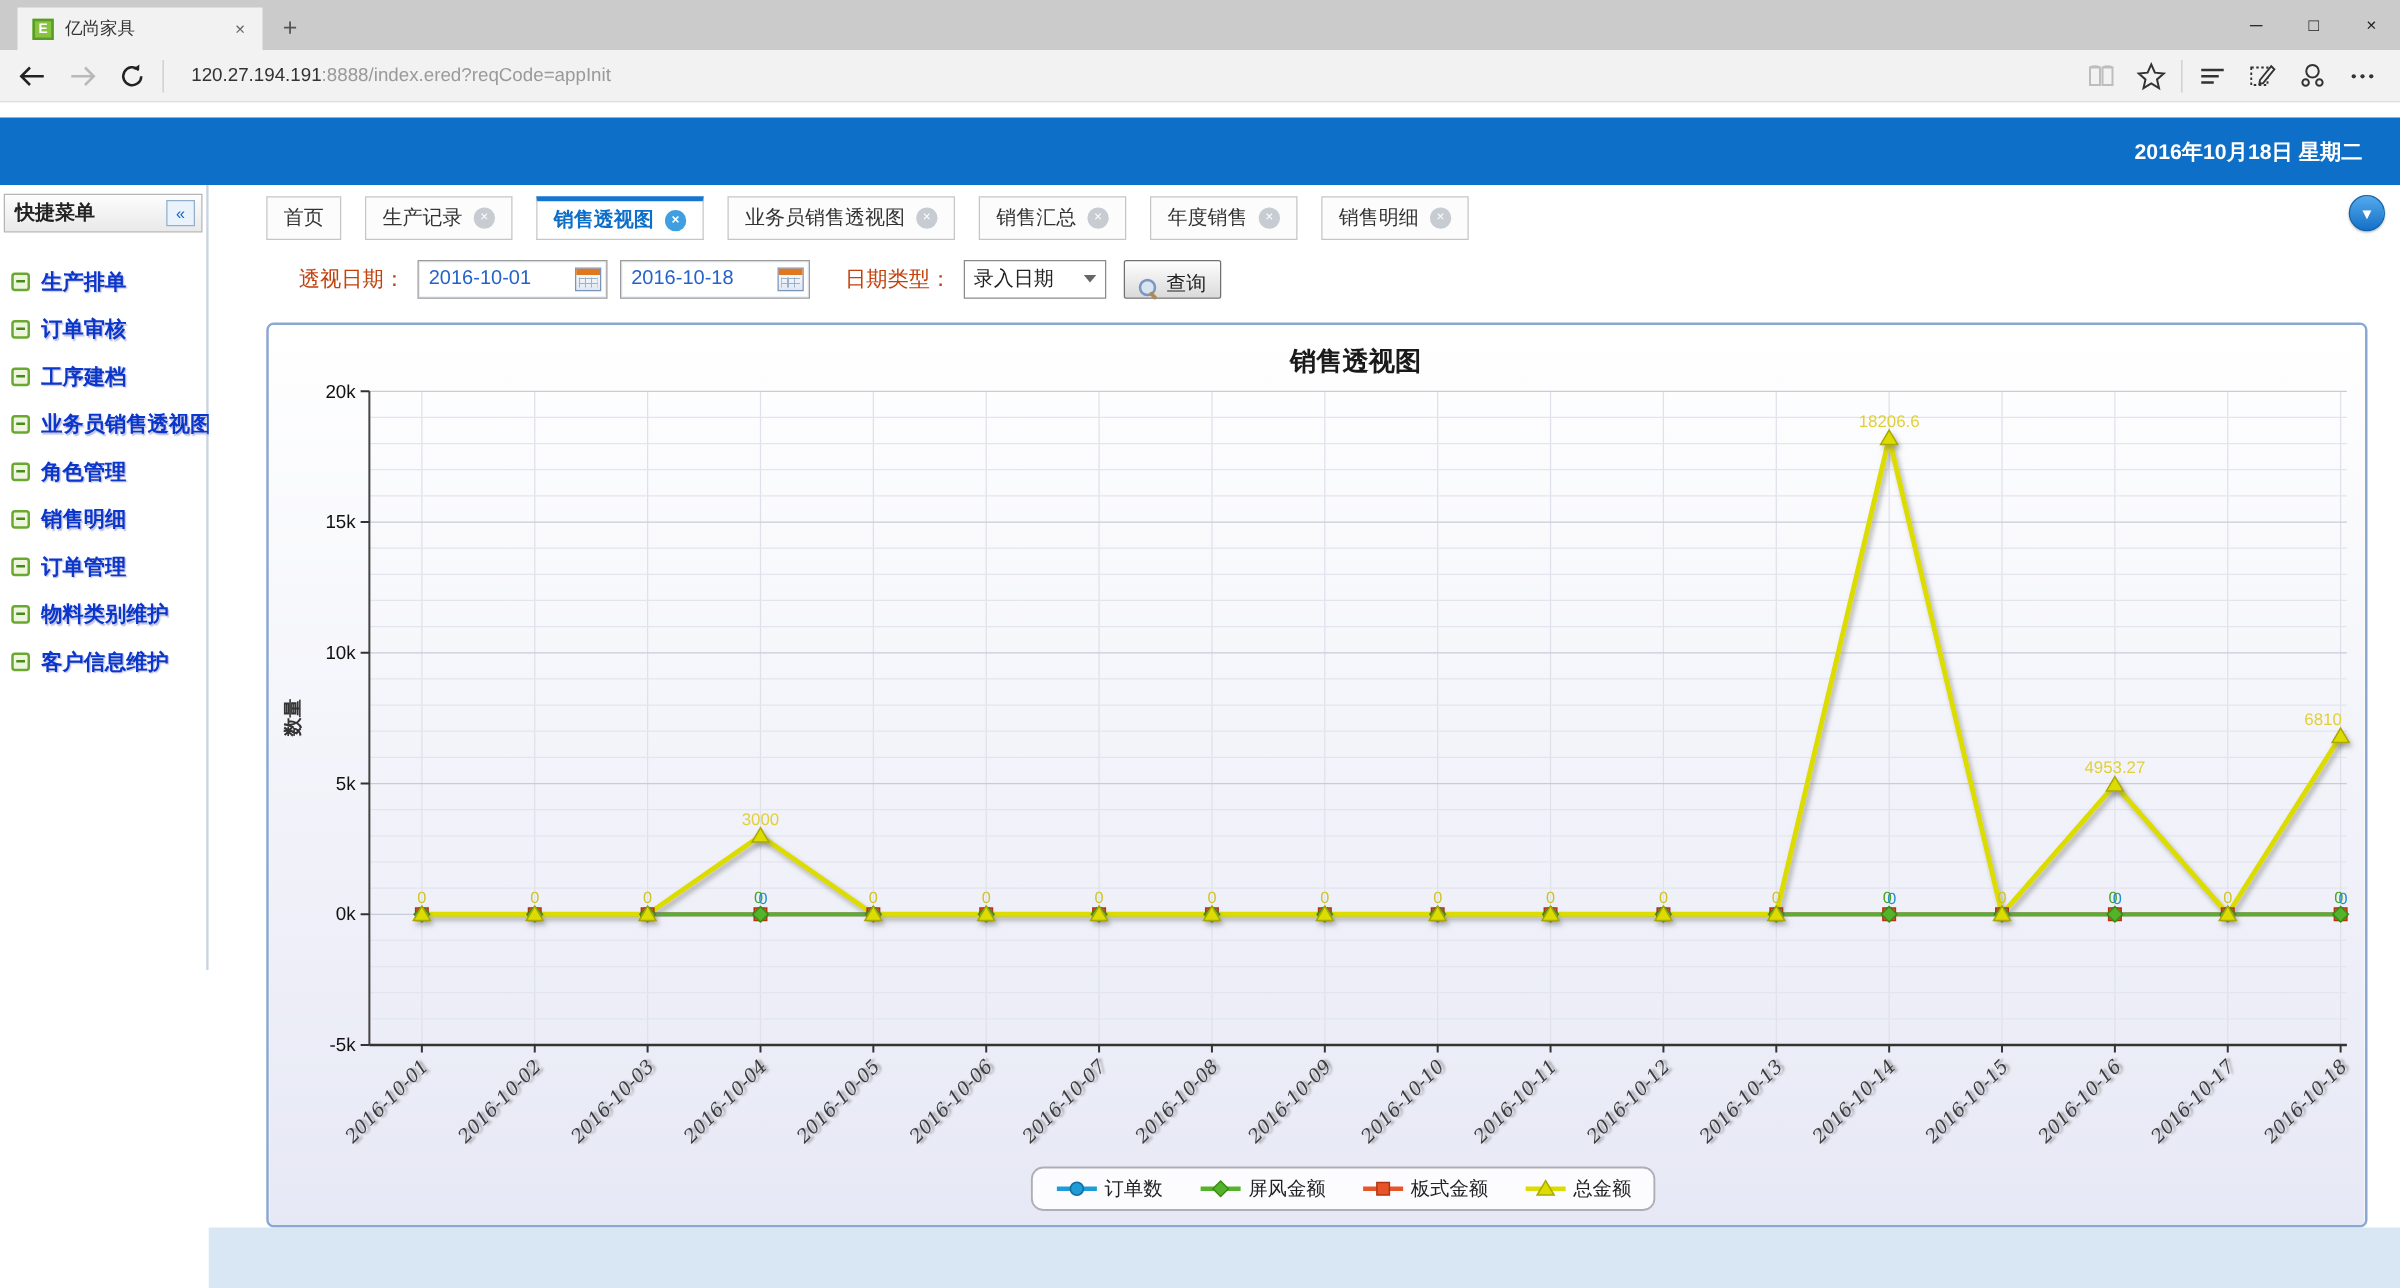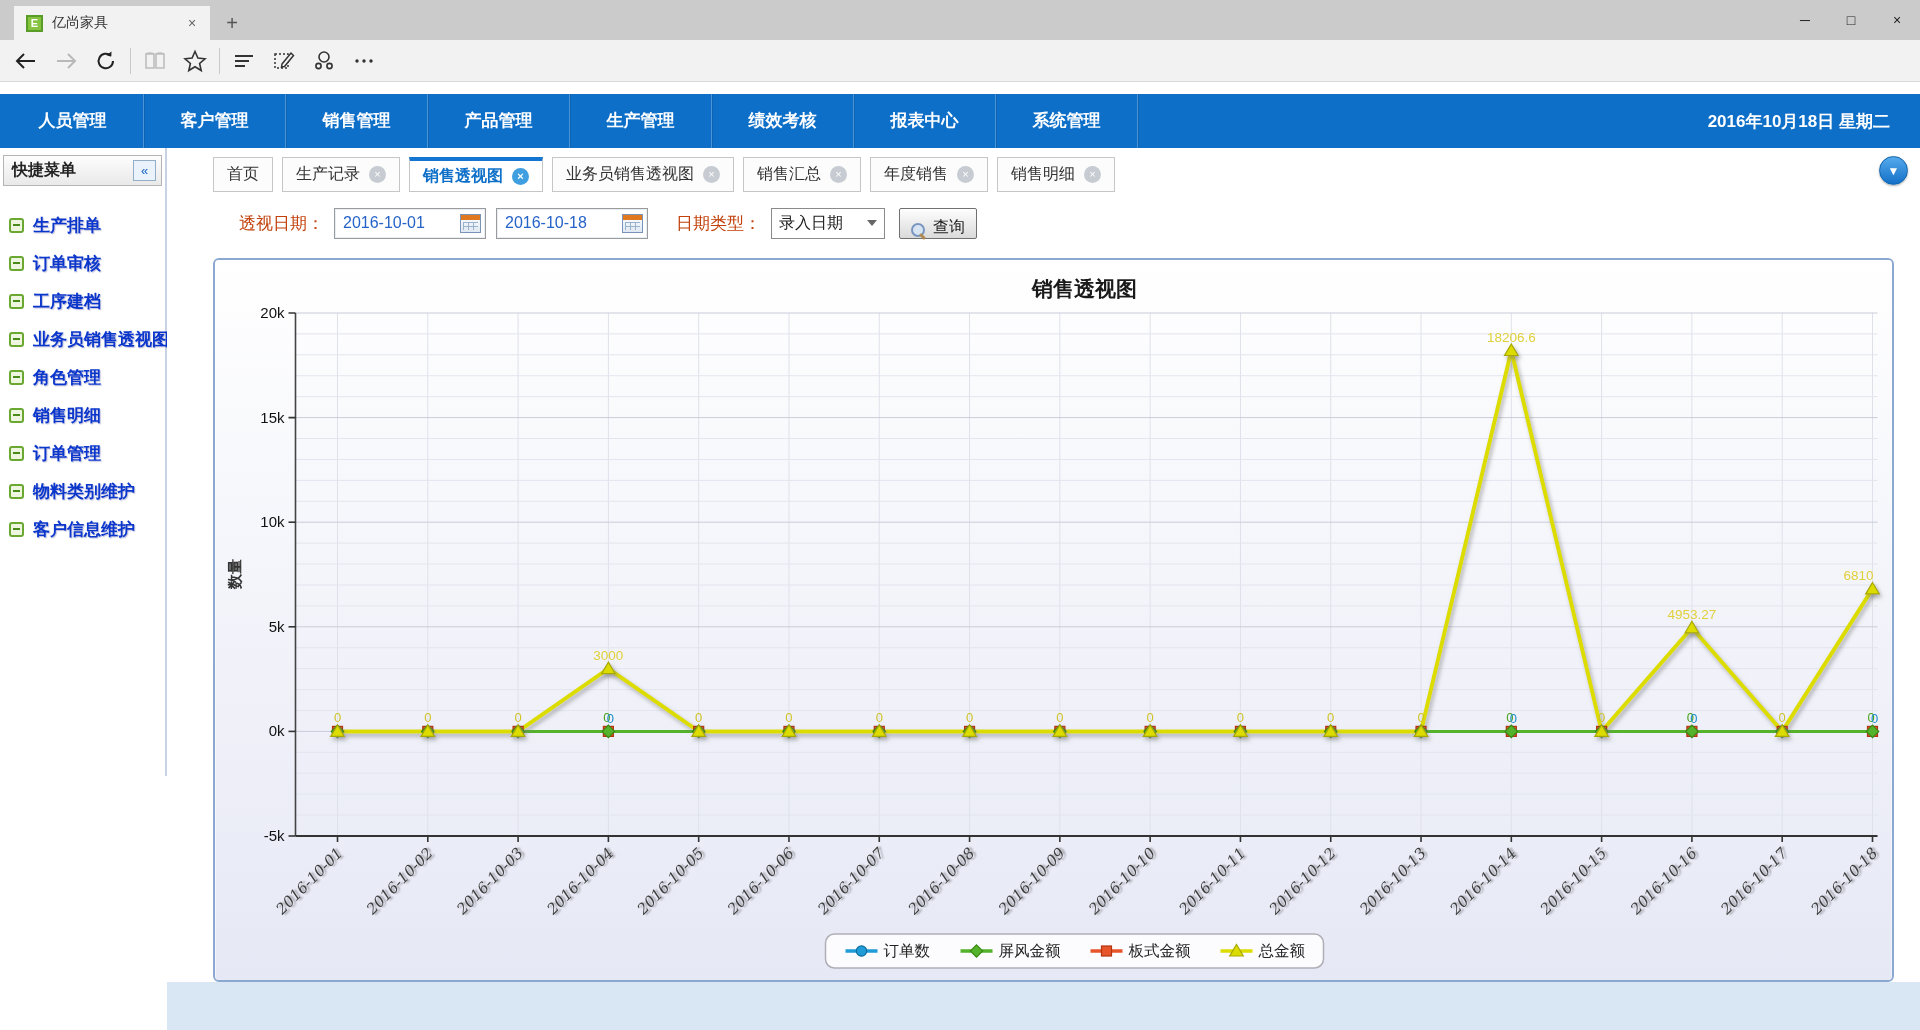--- a/index.html
+++ b/index.html
@@ -38,21 +38,21 @@
   .sb-collapse { width:23px; height:21px; border:1px solid #93aec9; background:#eaf2fb; color:#1565c0; font-size:13px; display:flex; align-items:center; justify-content:center; cursor:pointer; }
   .sb-items { padding:20px 0 0 9px; }
   .sb-item { height:38px; display:flex; align-items:center; gap:9px; cursor:pointer; }
   .minus-ico { width:15px; height:15px; border:2px solid #6aa832; border-radius:3px; background:#eef6e0; position:relative; flex:none; }
   .minus-ico::after { content:""; position:absolute; left:2px; top:4.5px; width:7px; height:2px; background:#4a8a1a; }
   .sb-label { font-size:17px; font-weight:bold; color:#0a36cc; text-shadow:1px 1px 1px rgba(40,40,140,0.30); white-space:nowrap; }
 
   
   .main { flex:1; background:#fff; position:relative; }
   .tabstrip { height:44px; padding-left:46px; display:flex; align-items:flex-end; position:relative; }
-  .tab { height:35px; margin-right:9px; border:1px solid #c6c6c6; background:#fcfcfc; display:flex; align-items:center; gap:9px; padding:0 13px; font-size:16px; color:#333; cursor:pointer; }
+  .tab { height:35px; margin-right:19px; border:1px solid #c6c6c6; background:#fcfcfc; display:flex; align-items:center; gap:9px; padding:0 13px; font-size:16px; color:#333; cursor:pointer; }
   .tab.active { border-top:4px solid #1576d2; background:#fff; color:#0e6fc8; font-weight:bold; }
   .tab-close { width:17px; height:17px; border-radius:50%; background:#c6ccd2; color:#fff; font-size:11px; line-height:17px; text-align:center; }
   .tab.active .tab-close { background:#3f9fe0; }
   .tab-scroll-btn { position:absolute; right:12px; top:8px; width:29px; height:29px; border-radius:50%; border:1px solid #0f62aa; background:linear-gradient(#55aaec,#1470c8); color:#fff; font-size:12px; display:flex; align-items:center; justify-content:center; cursor:pointer; box-shadow:0 1px 2px rgba(0,0,0,.3); }
 
   .filterbar { margin-top:14px; height:34px; display:flex; align-items:center; padding-left:72px; gap:10px; }
   .f-label { font-size:17px; color:#c2410c; }
   .date-input { width:152px; height:31px; border:1px solid #9b9b9b; background:#fff; display:flex; align-items:center; padding:0 4px 0 8px; box-shadow:inset 0 0 0 1px #e8eef6; }
   .date-text { flex:1; font-size:16px; color:#2563c9; }
   .cal-ico { width:21px; height:19px; border:1px solid #7a93b8; background:linear-gradient(#fff,#dfe8f2); position:relative; cursor:pointer; }
@@ -98,20 +98,21 @@
         <path d="M2 11 H19 M13 4 L20 11 L13 18" stroke="#b9b9b9" stroke-width="2" fill="none"></path>
       </svg>
   </div>
   <div class="nav-ico">
     <svg width="22" height="22" viewBox="0 0 22 22">
         <path d="M18 11 a7.2 7.2 0 1 1 -2.2 -5.2" stroke="#222" stroke-width="2" fill="none"></path>
         <path d="M16.5 1.5 L16.2 6.6 L11.4 5.2 Z" fill="#222"></path>
       </svg>
   </div>
   <div class="vdiv"></div>
+  <div class="url"><span>120.27.194.191</span><span class="dim">:8888/index.ered?reqCode=appInit</span></div>
   <div class="right-icons">
     <div class="nav-ico">
       <svg width="24" height="22" viewBox="0 0 24 22">
           <path d="M3 4 h8 v14 h-8 z M13 4 h8 v14 h-8 z M3 4 q4 -2 8 0 M13 4 q4 -2 8 0" stroke="#bdbdbd" stroke-width="1.6" fill="none"></path>
         </svg>
     </div>
     <div class="nav-ico">
       <svg width="24" height="24" viewBox="0 0 24 24">
           <path d="M12 2.5 L14.9 9.1 L22 9.8 L16.6 14.5 L18.2 21.5 L12 17.8 L5.8 21.5 L7.4 14.5 L2 9.8 L9.1 9.1 Z" stroke="#333" stroke-width="1.6" fill="none"></path>
         </svg>
@@ -140,30 +141,20 @@
           <circle cx="5" cy="12" r="1.7" fill="#333"></circle>
           <circle cx="12" cy="12" r="1.7" fill="#333"></circle>
           <circle cx="19" cy="12" r="1.7" fill="#333"></circle>
         </svg>
     </div>
   </div>
 </div>
 
 <div class="page">
   <div class="topnav">
-    <div style="display:flex;" id="nav-items">
-        <div class="nav-item">人员管理</div>
-        <div class="nav-item">客户管理</div>
-        <div class="nav-item">销售管理</div>
-        <div class="nav-item">产品管理</div>
-        <div class="nav-item">生产管理</div>
-        <div class="nav-item">绩效考核</div>
-        <div class="nav-item">报表中心</div>
-        <div class="nav-item">系统管理</div>
-      </div>
     <div class="nav-date">2016年10月18日 星期二</div>
   </div>
 
   <div class="content">
     <aside class="sidebar">
       <div class="sb-header">
         <div class="sb-title">快捷菜单</div>
         <div class="sb-collapse">«</div>
       </div>
       <div class="sb-items" id="sb-items">

